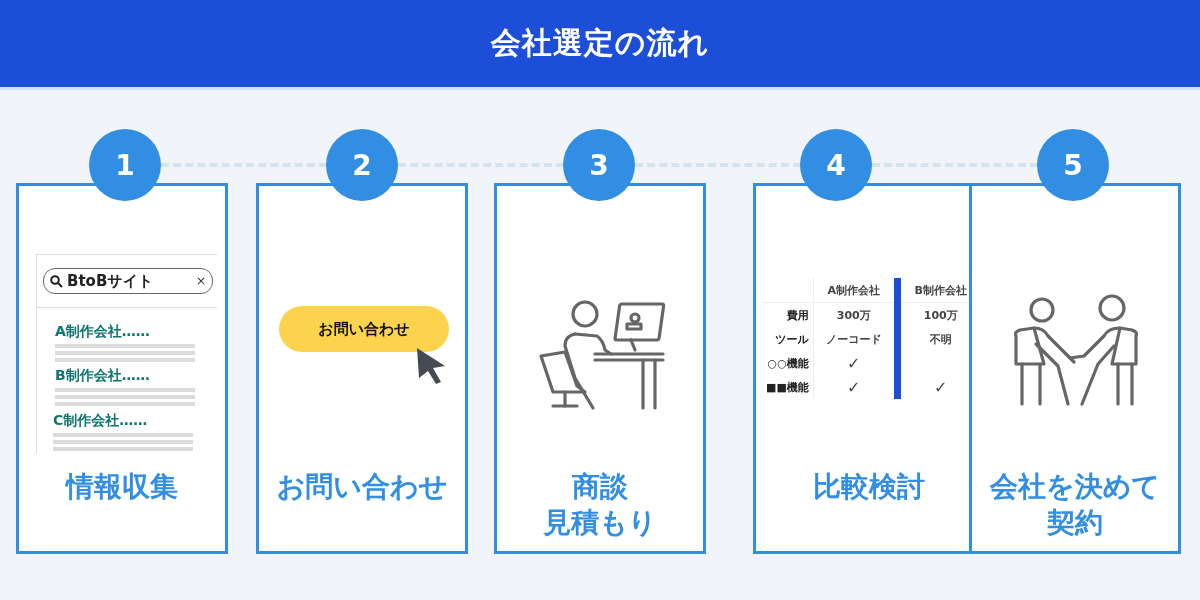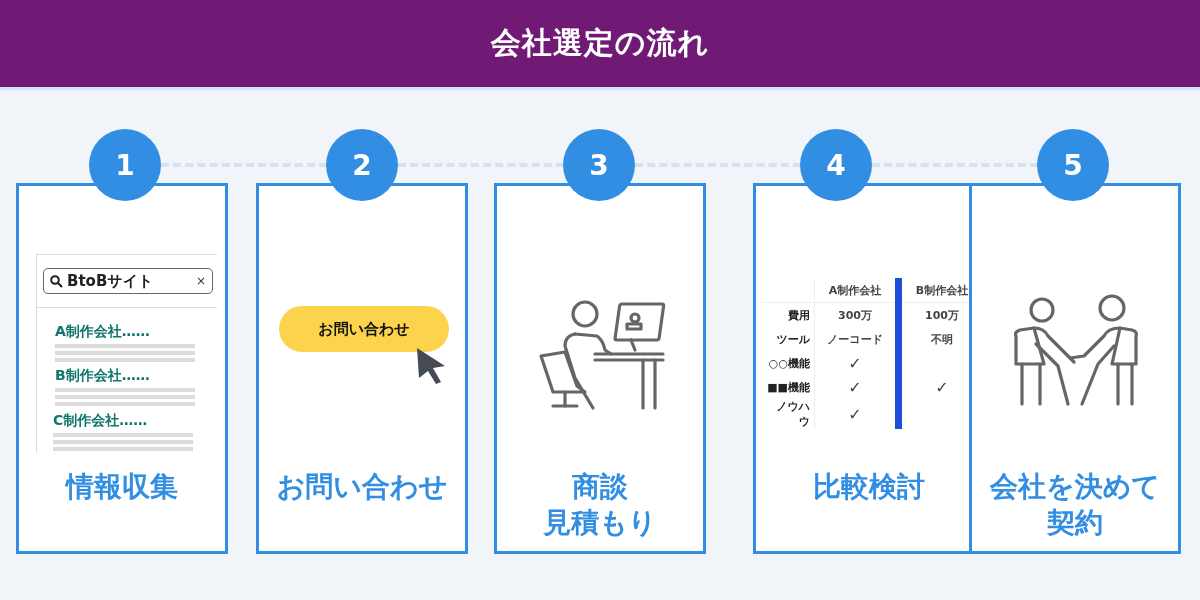--- a/index.html
+++ b/index.html
@@ -1,25 +1,25 @@
 <!DOCTYPE html>
 <html><head>
 <meta charset="utf-8">
 <style>
   html, body { margin:0; padding:0; }
   body { width:1200px; height:600px; background:#f1f5f9; font-family:"DejaVu Sans","Liberation Sans",sans-serif; position:relative; overflow:hidden; }
-  .header { position:absolute; left:0; top:0; width:1200px; height:87px; background:#701a75; border-bottom:3px solid #cfe4f7; box-sizing:content-box; display:flex; align-items:center; justify-content:center; }
+  .header { position:absolute; left:0; top:0; width:1200px; height:87px; background:#1d4ed8; border-bottom:3px solid #cfe4f7; box-sizing:content-box; display:flex; align-items:center; justify-content:center; }
   .header h1 { margin:0; color:#fff; font-size:30px; font-weight:bold; letter-spacing:1px; }
   .dash { position:absolute; top:163px; height:0; border-top:4px dashed #d5e3ef; }
   .card { position:absolute; top:183px; width:206px; height:365px; background:#fff; border:3px solid #318ee2; box-sizing:content-box; }
   .num { position:absolute; top:129px; width:72px; height:72px; border-radius:50%; background:#318ee2; color:#fff; font-weight:bold; font-size:28px; display:flex; align-items:center; justify-content:center; z-index:2; }
   .label { position:absolute; left:0; right:0; text-align:center; color:#318ee2; font-weight:bold; font-size:28px; line-height:36px; }
   
   .search-panel { position:absolute; left:17px; top:68px; width:180px; height:198px; border-left:1px solid #ddd; border-top:1px solid #ddd; }
-  .search-box { position:absolute; left:6px; top:13px; width:170px; height:26px; border:1px solid #666; border-radius:5px; display:flex; align-items:center; font-size:15px; font-weight:bold; color:#222; padding-left:6px; box-sizing:border-box; }
+  .search-box { position:absolute; left:6px; top:13px; width:170px; height:26px; border:1px solid #666; border-radius:12px; display:flex; align-items:center; font-size:15px; font-weight:bold; color:#222; padding-left:6px; box-sizing:border-box; }
   .search-box .x { position:absolute; right:6px; font-size:12px; font-weight:normal; color:#333; }
   .search-sep { position:absolute; left:0; right:0; top:52px; border-top:1px solid #ddd; }
   .result { position:absolute; left:18px; width:140px; }
   .result .title { font-size:14px; font-weight:bold; color:#0f766e; }
   .result .bar { height:4px; background:#dcdcdc; margin-top:3px; }
   
   .cta { position:absolute; left:20px; top:120px; width:170px; height:46px; border-radius:23px; background:#fcd34d; color:#111; font-weight:bold; font-size:15px; display:flex; align-items:center; justify-content:center; }
   
   .cmp { position:absolute; left:6px; top:92px; font-size:11px; font-weight:bold; color:#222; border-collapse:collapse; }
   .cmp td { height:24px; text-align:center; padding:0 4px; }
@@ -136,25 +136,20 @@
     <tr>
       <td class="rh">○○機能</td>
       <td class="c1 check">✓</td>
       <td class="c2 check"></td>
     </tr>
     <tr>
       <td class="rh">■■機能</td>
       <td class="c1 check">✓</td>
       <td class="c2 check">✓</td>
     </tr>
-    <tr>
-      <td class="rh">ノウハウ</td>
-      <td class="c1 check">✓</td>
-      <td class="c2 check"></td>
-    </tr>
   </tbody>
     </table>
   <div class="label" style="top:283px;">
     <div>比較検討</div>
   </div>
 </div>
 
 <div class="card" style="left:969px;">
   <svg style="position:absolute;left:36px;top:106px" width="136" height="116" viewBox="0 0 136 116" fill="none" stroke="#666" stroke-width="3.2" stroke-linecap="round" stroke-linejoin="round">
     <circle cx="34" cy="18" r="11"></circle>

